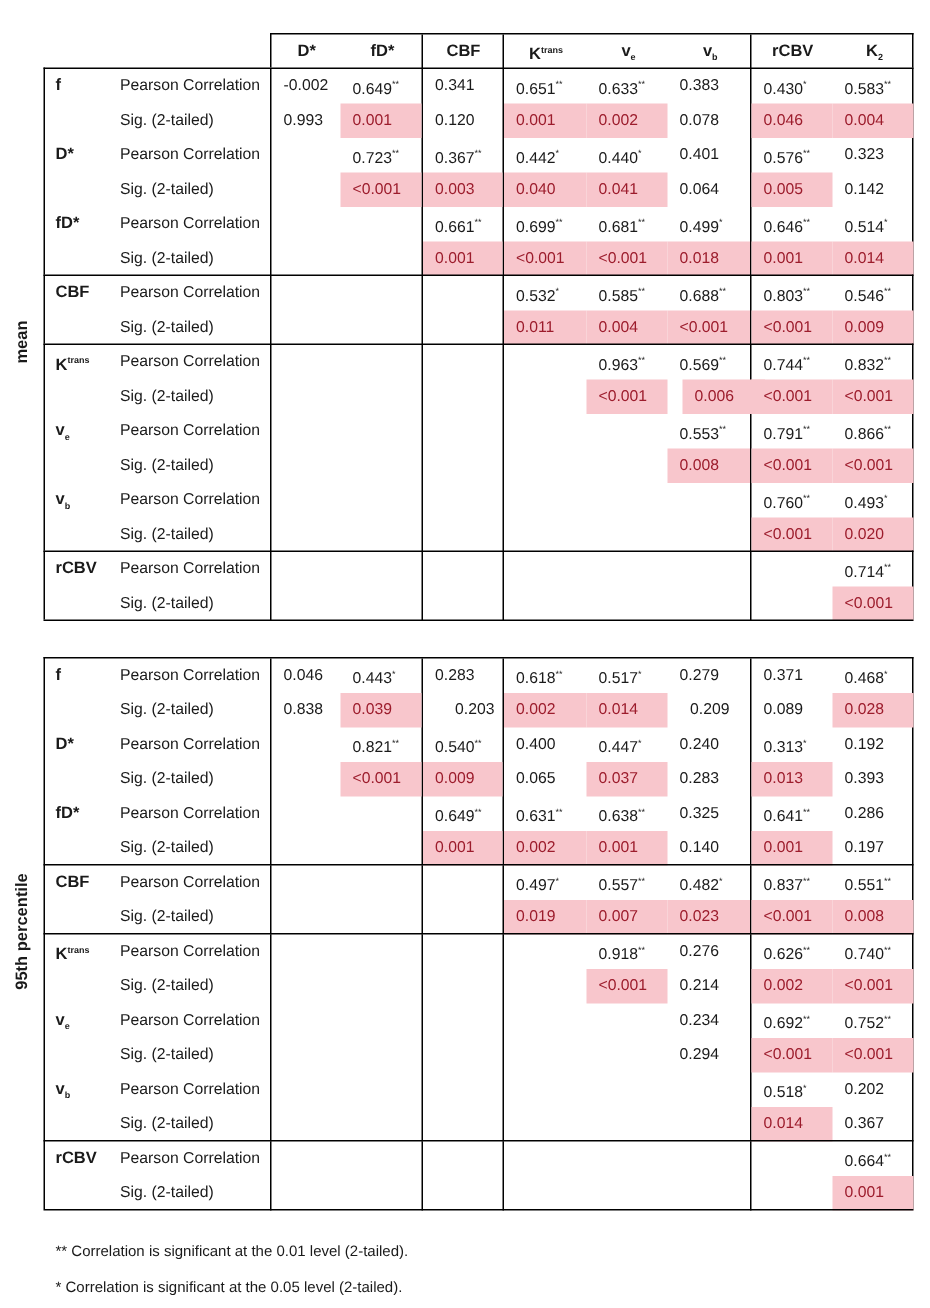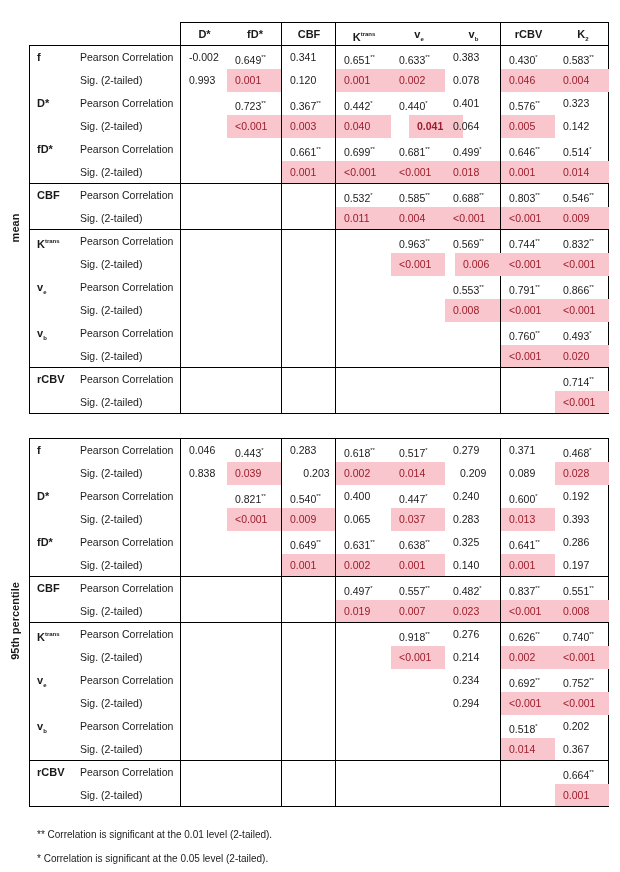--- a/index.html
+++ b/index.html
@@ -73,21 +73,21 @@
         <div class="cell" style="left: 361px; width: 54px;"><span>0.440</span><span class="sup">*</span></div>
         <div class="cell" style="left: 415px; width: 55px;">0.401</div>
         <div class="cell" style="left: 471px; width: 54px;"><span>0.576</span><span class="sup">**</span></div>
         <div class="cell" style="left: 525px; width: 54px;">0.323</div>
       </div>
       <div class="row" style="top: 69px;">
         <span class="stat">Sig. (2-tailed)</span>
         <div class="cell sig" style="left: 197px; width: 54px;">&lt;0.001</div>
         <div class="cell sig" style="left: 252px; width: 53px;">0.003</div>
         <div class="cell sig" style="left: 306px; width: 55px;">0.040</div>
-        <div class="cell sig" style="left: 379px; width: 54px; font-weight: bold;">0.041</div>
+        <div class="cell sig" style="left: 361px; width: 54px;">0.041</div>
         <div class="cell" style="left: 415px; width: 55px;">0.064</div>
         <div class="cell sig" style="left: 471px; width: 54px;">0.005</div>
         <div class="cell" style="left: 525px; width: 54px;">0.142</div>
       </div>
       <div class="row" style="top: 92px;">
         <span class="var">fD*</span>
         <span class="stat">Pearson Correlation</span>
         <div class="cell" style="left: 252px; width: 53px;"><span>0.661</span><span class="sup">**</span></div>
         <div class="cell" style="left: 306px; width: 55px;"><span>0.699</span><span class="sup">**</span></div>
         <div class="cell" style="left: 361px; width: 54px;"><span>0.681</span><span class="sup">**</span></div>
@@ -219,21 +219,21 @@
         <div class="cell sig" style="left: 525px; width: 54px;">0.028</div>
       </div>
       <div class="row" style="top: 46px;">
         <span class="var">D*</span>
         <span class="stat">Pearson Correlation</span>
         <div class="cell" style="left: 197px; width: 54px;"><span>0.821</span><span class="sup">**</span></div>
         <div class="cell" style="left: 252px; width: 53px;"><span>0.540</span><span class="sup">**</span></div>
         <div class="cell" style="left: 306px; width: 55px;">0.400</div>
         <div class="cell" style="left: 361px; width: 54px;"><span>0.447</span><span class="sup">*</span></div>
         <div class="cell" style="left: 415px; width: 55px;">0.240</div>
-        <div class="cell" style="left: 471px; width: 54px;"><span>0.600</span><span class="sup">*</span></div>
+        <div class="cell" style="left: 471px; width: 54px;"><span>0.313</span><span class="sup">*</span></div>
         <div class="cell" style="left: 525px; width: 54px;">0.192</div>
       </div>
       <div class="row" style="top: 69px;">
         <span class="stat">Sig. (2-tailed)</span>
         <div class="cell sig" style="left: 197px; width: 54px;">&lt;0.001</div>
         <div class="cell sig" style="left: 252px; width: 53px;">0.009</div>
         <div class="cell" style="left: 306px; width: 55px;">0.065</div>
         <div class="cell sig" style="left: 361px; width: 54px;">0.037</div>
         <div class="cell" style="left: 415px; width: 55px;">0.283</div>
         <div class="cell sig" style="left: 471px; width: 54px;">0.013</div>

